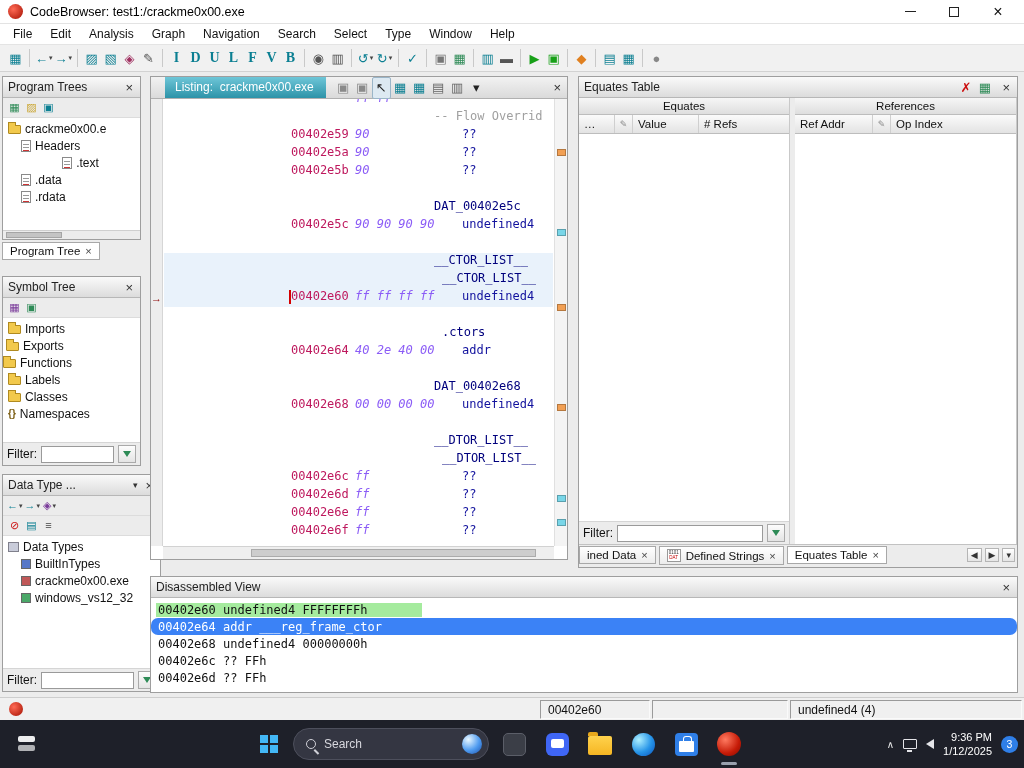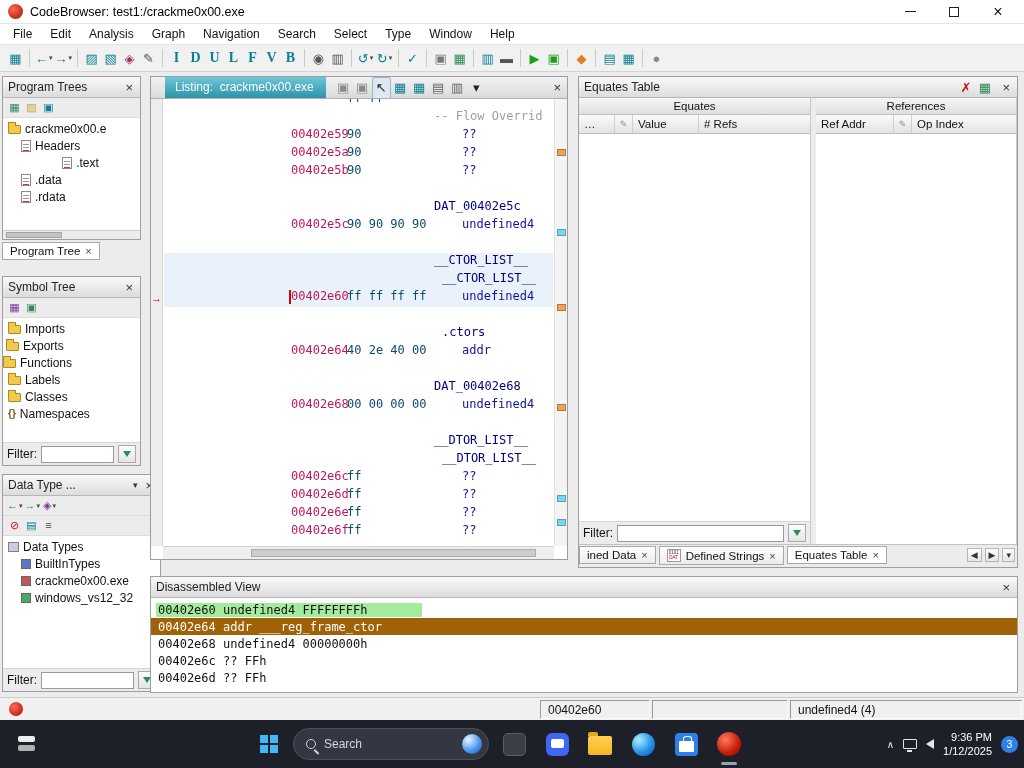--- a/index.html
+++ b/index.html
@@ -71,35 +71,35 @@
   .listing-title{background:linear-gradient(#6ec6d8,#2d93a8);color:#fff;font-size:12px;padding:3px 12px 4px 10px;margin-left:14px;white-space:pre;}
   #listing-hdr-icons{display:flex;align-items:center;margin-left:8px;}
   .listing-body{position:absolute;left:0;right:0;top:22px;bottom:0;overflow:hidden;background:#fff;}
   .listing-leftstrip{position:absolute;left:0;top:0;bottom:13px;width:12px;background:#ededed;border-right:1px solid #d6d6d6;}
   .cursor-arrow{position:absolute;left:0;top:193px;font-size:11px;font-weight:bold;color:#8b0000;}
   .l-lines{position:absolute;left:13px;top:-8px;right:14px;font-family:"DejaVu Sans Mono","Liberation Mono",monospace;font-size:12px;}
   .l-line{height:18px;position:relative;white-space:pre;}
   .l-sel{background:#e9f2fb;}
   .l-addr{position:absolute;left:127px;color:#be185d;}
   .l-cursor::before{content:"";position:absolute;left:-2px;top:1px;width:2px;height:14px;background:#d40000;}
-  .l-bytes{position:absolute;left:183px;color:#0c4a6e;}
+  .l-bytes{position:absolute;left:191px;color:#8b5cf6;font-style:italic;}
   .l-op{position:absolute;left:298px;color:#12129e;}
   .l-label{position:absolute;left:270px;color:#00007d;}
   .l-ind{left:278px;}
   .l-comment{position:absolute;left:270px;color:#a0a0a0;}
   .listing-markers{position:absolute;right:0;top:0;bottom:13px;width:13px;background:#f4f4f4;border-left:1px solid #e0e0e0;}
   .nav-mark{position:absolute;left:2px;width:9px;height:7px;border:1px solid rgba(0,0,0,.25);}
   .listing-hscroll{position:absolute;left:12px;right:13px;bottom:0;height:13px;background:#efefef;border-top:1px solid #d2d2d2;}
   .hthumb{position:absolute;left:88px;right:18px;top:2px;bottom:2px;background:#cdcdcd;border:1px solid #ababab;}
 
   
   #equates-panel{left:578px;top:76px;width:440px;height:492px;display:flex;flex-direction:column;}
   .eq-body{flex:1;display:flex;gap:5px;background:#ececec;overflow:hidden;}
   .eq-col-panel{display:flex;flex-direction:column;border-right:1px solid #c9c9c9;}
-  .eq-left{width:232px;}
+  .eq-left{width:211px;}
   .eq-right{flex:1;}
   .eq-sec-hdr{height:17px;background:linear-gradient(#f6f6f6,#dedede);border-bottom:1px solid #bdbdbd;font-size:11.5px;display:flex;align-items:center;justify-content:center;}
   .eq-cols{height:19px;display:flex;border-bottom:1px solid #bdbdbd;background:linear-gradient(#fbfbfb,#e3e3e3);}
   .eq-col{font-size:11.5px;display:flex;align-items:center;padding-left:5px;border-right:1px solid #cfcfcf;}
   .eq-colicon{width:18px;display:flex;align-items:center;justify-content:center;font-size:9px;color:#888;border-right:1px solid #cfcfcf;}
   .c-name{width:36px;}
   .c-value{width:66px;}
   .c-refs{flex:1;border-right:none;}
   .c-refaddr{width:78px;}
   .c-opindex{flex:1;border-right:none;}
@@ -110,21 +110,21 @@
   .ti-bot{font-size:4.5px;color:#c00000;}
   .eq-tab-scroll{position:absolute;right:2px;top:3px;display:flex;gap:3px;align-items:center;}
   .eq-tab-scroll span{font-size:9px;color:#333;border:1px solid #b5b5b5;background:linear-gradient(#fff,#e5e5e5);padding:1px 3px;}
 
   
   #disassembled-panel{left:150px;top:576px;width:868px;height:117px;display:flex;flex-direction:column;}
   .dis-rows{flex:1;background:#fff;padding-top:3px;}
   .dis-row{height:17px;display:flex;align-items:center;padding-left:5px;font-family:"DejaVu Sans Mono","Liberation Mono",monospace;font-size:12px;white-space:pre;}
   .dis-text{padding:0 2px;}
   .r-green .dis-text{background:#a5eb9e;display:inline-block;width:266px;}
-  .r-selected{background:#a16207;}
+  .r-selected{background:#3b82f6;border-radius:7px;}
   .r-selected .dis-text{color:#fff;}
 
   
   .statusbar{position:absolute;left:0;top:697px;width:1024px;height:23px;background:#f0f0f0;border-top:1px solid #cdcdcd;}
   .sb-icon{position:absolute;left:5px;top:4px;}
   .sb-box{position:absolute;top:2px;height:19px;border:1px solid;border-color:#9a9a9a #fafafa #fafafa #9a9a9a;display:flex;align-items:center;padding:0 7px;font-size:12px;background:#f0f0f0;}
   .sb-addr{left:540px;width:110px;}
   .sb-mid{left:652px;width:136px;}
   .sb-type{left:790px;width:232px;}
 

